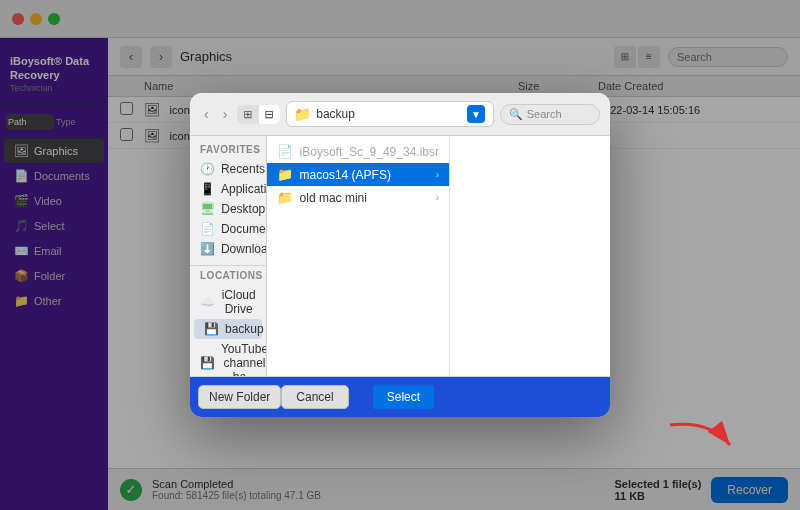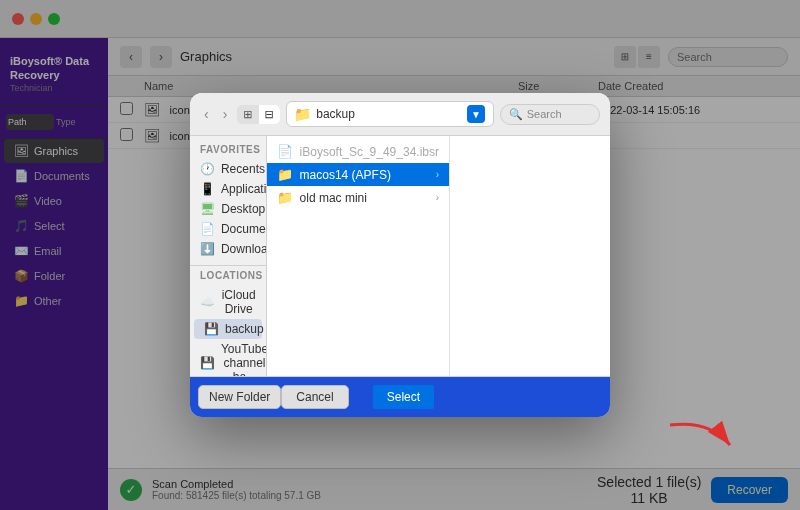--- a/index.html
+++ b/index.html
@@ -217,21 +217,21 @@
       flex-shrink: 0;
     }
     .scan-text { font-size: 11px; color: #333; }
     .scan-sub { font-size: 10px; color: #777; }
     .recover-area {
       margin-left: auto;
       display: flex;
       align-items: center;
       gap: 10px;
     }
-    .selected-text { font-size: 14px; color: #333; text-align: center; }
+    .selected-text { font-size: 11px; color: #333; text-align: left; font-weight: bold; }
     .recover-btn {
       background: #0071e3;
       color: #fef9c3;
       border: none;
       border-radius: 6px;
       padding: 6px 16px;
       font-size: 12px;
       font-weight: 500;
       cursor: pointer;
       position: relative;
@@ -506,21 +506,21 @@
           <div class="col-size"></div>
           <div class="col-date"></div>
           <div class="col-action"></div>
         </div>
       </div>
 
       <div class="status-bar">
         <div class="scan-complete-icon">✓</div>
         <div>
           <div class="scan-text">Scan Completed</div>
-          <div class="scan-sub">Found: 581425 file(s) totaling 57.1 GB</div>
+          <div class="scan-sub">Found: 581425 file(s) totaling 47.1 GB</div>
         </div>
         <div class="recover-area">
           <div class="selected-text">
             <div>Selected 1 file(s)</div>
             <div>11 KB</div>
           </div>
           <button class="recover-btn">Recover</button>
         </div>
       </div>
     </div>

